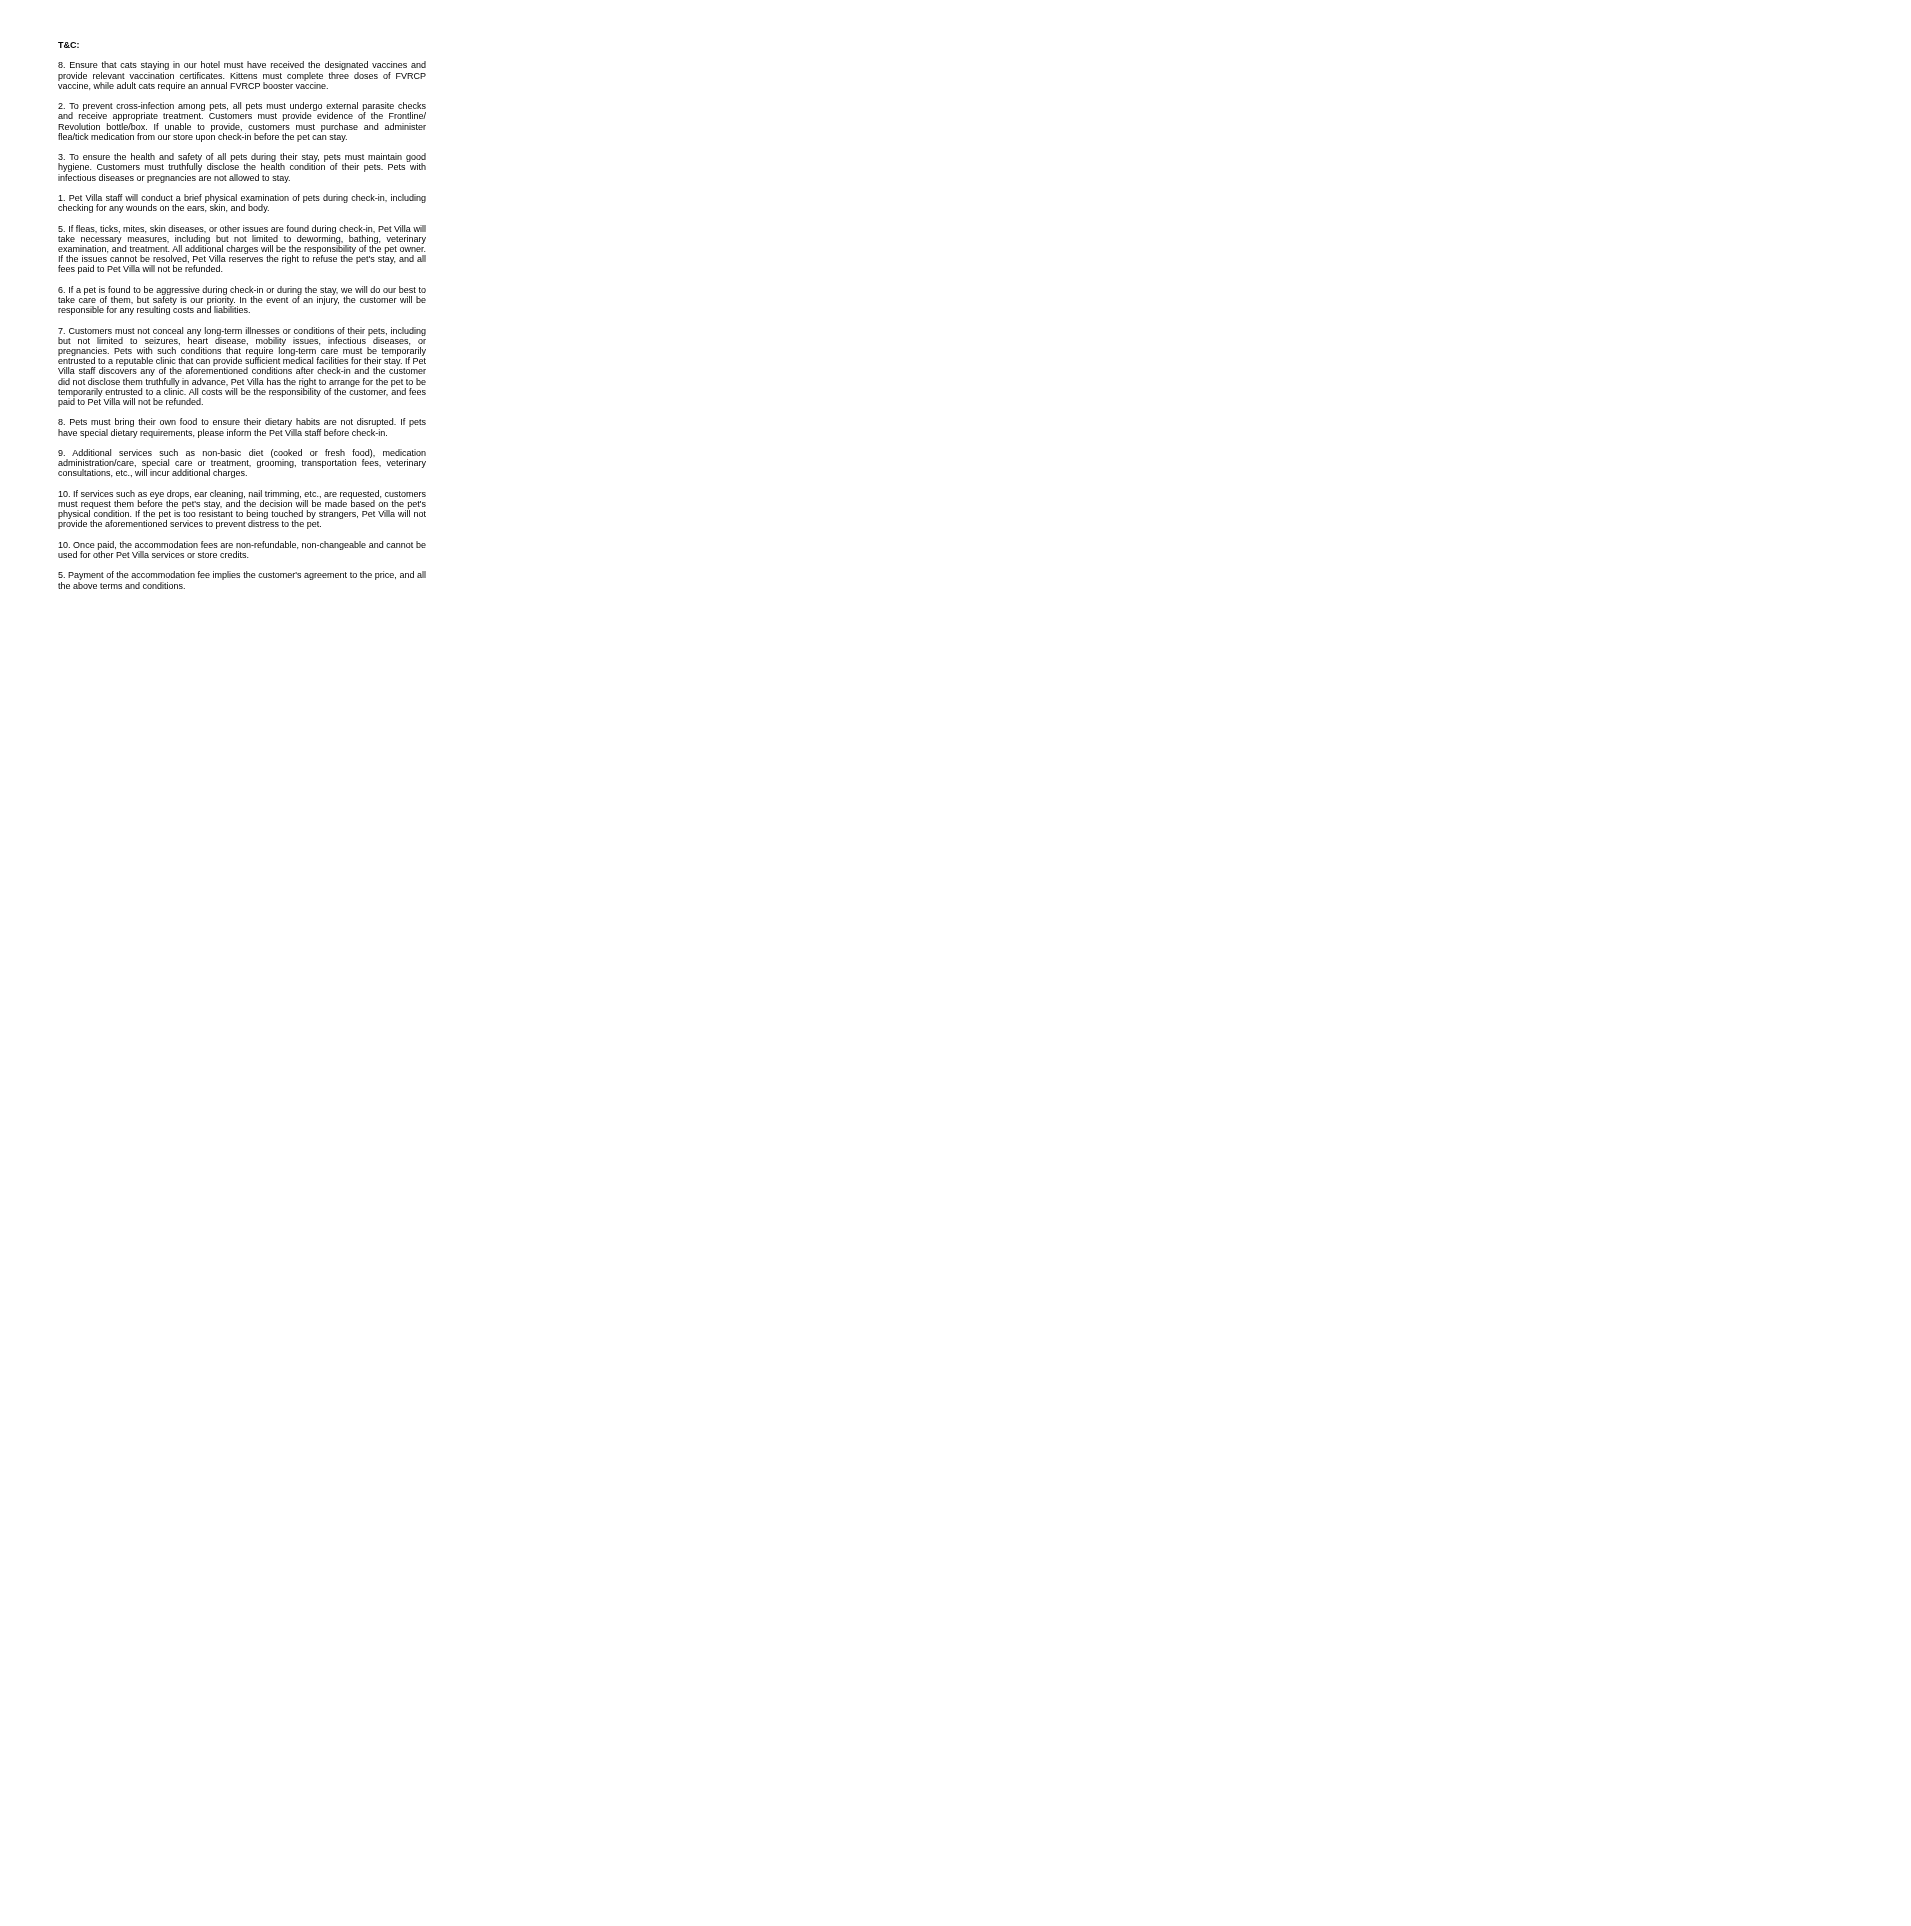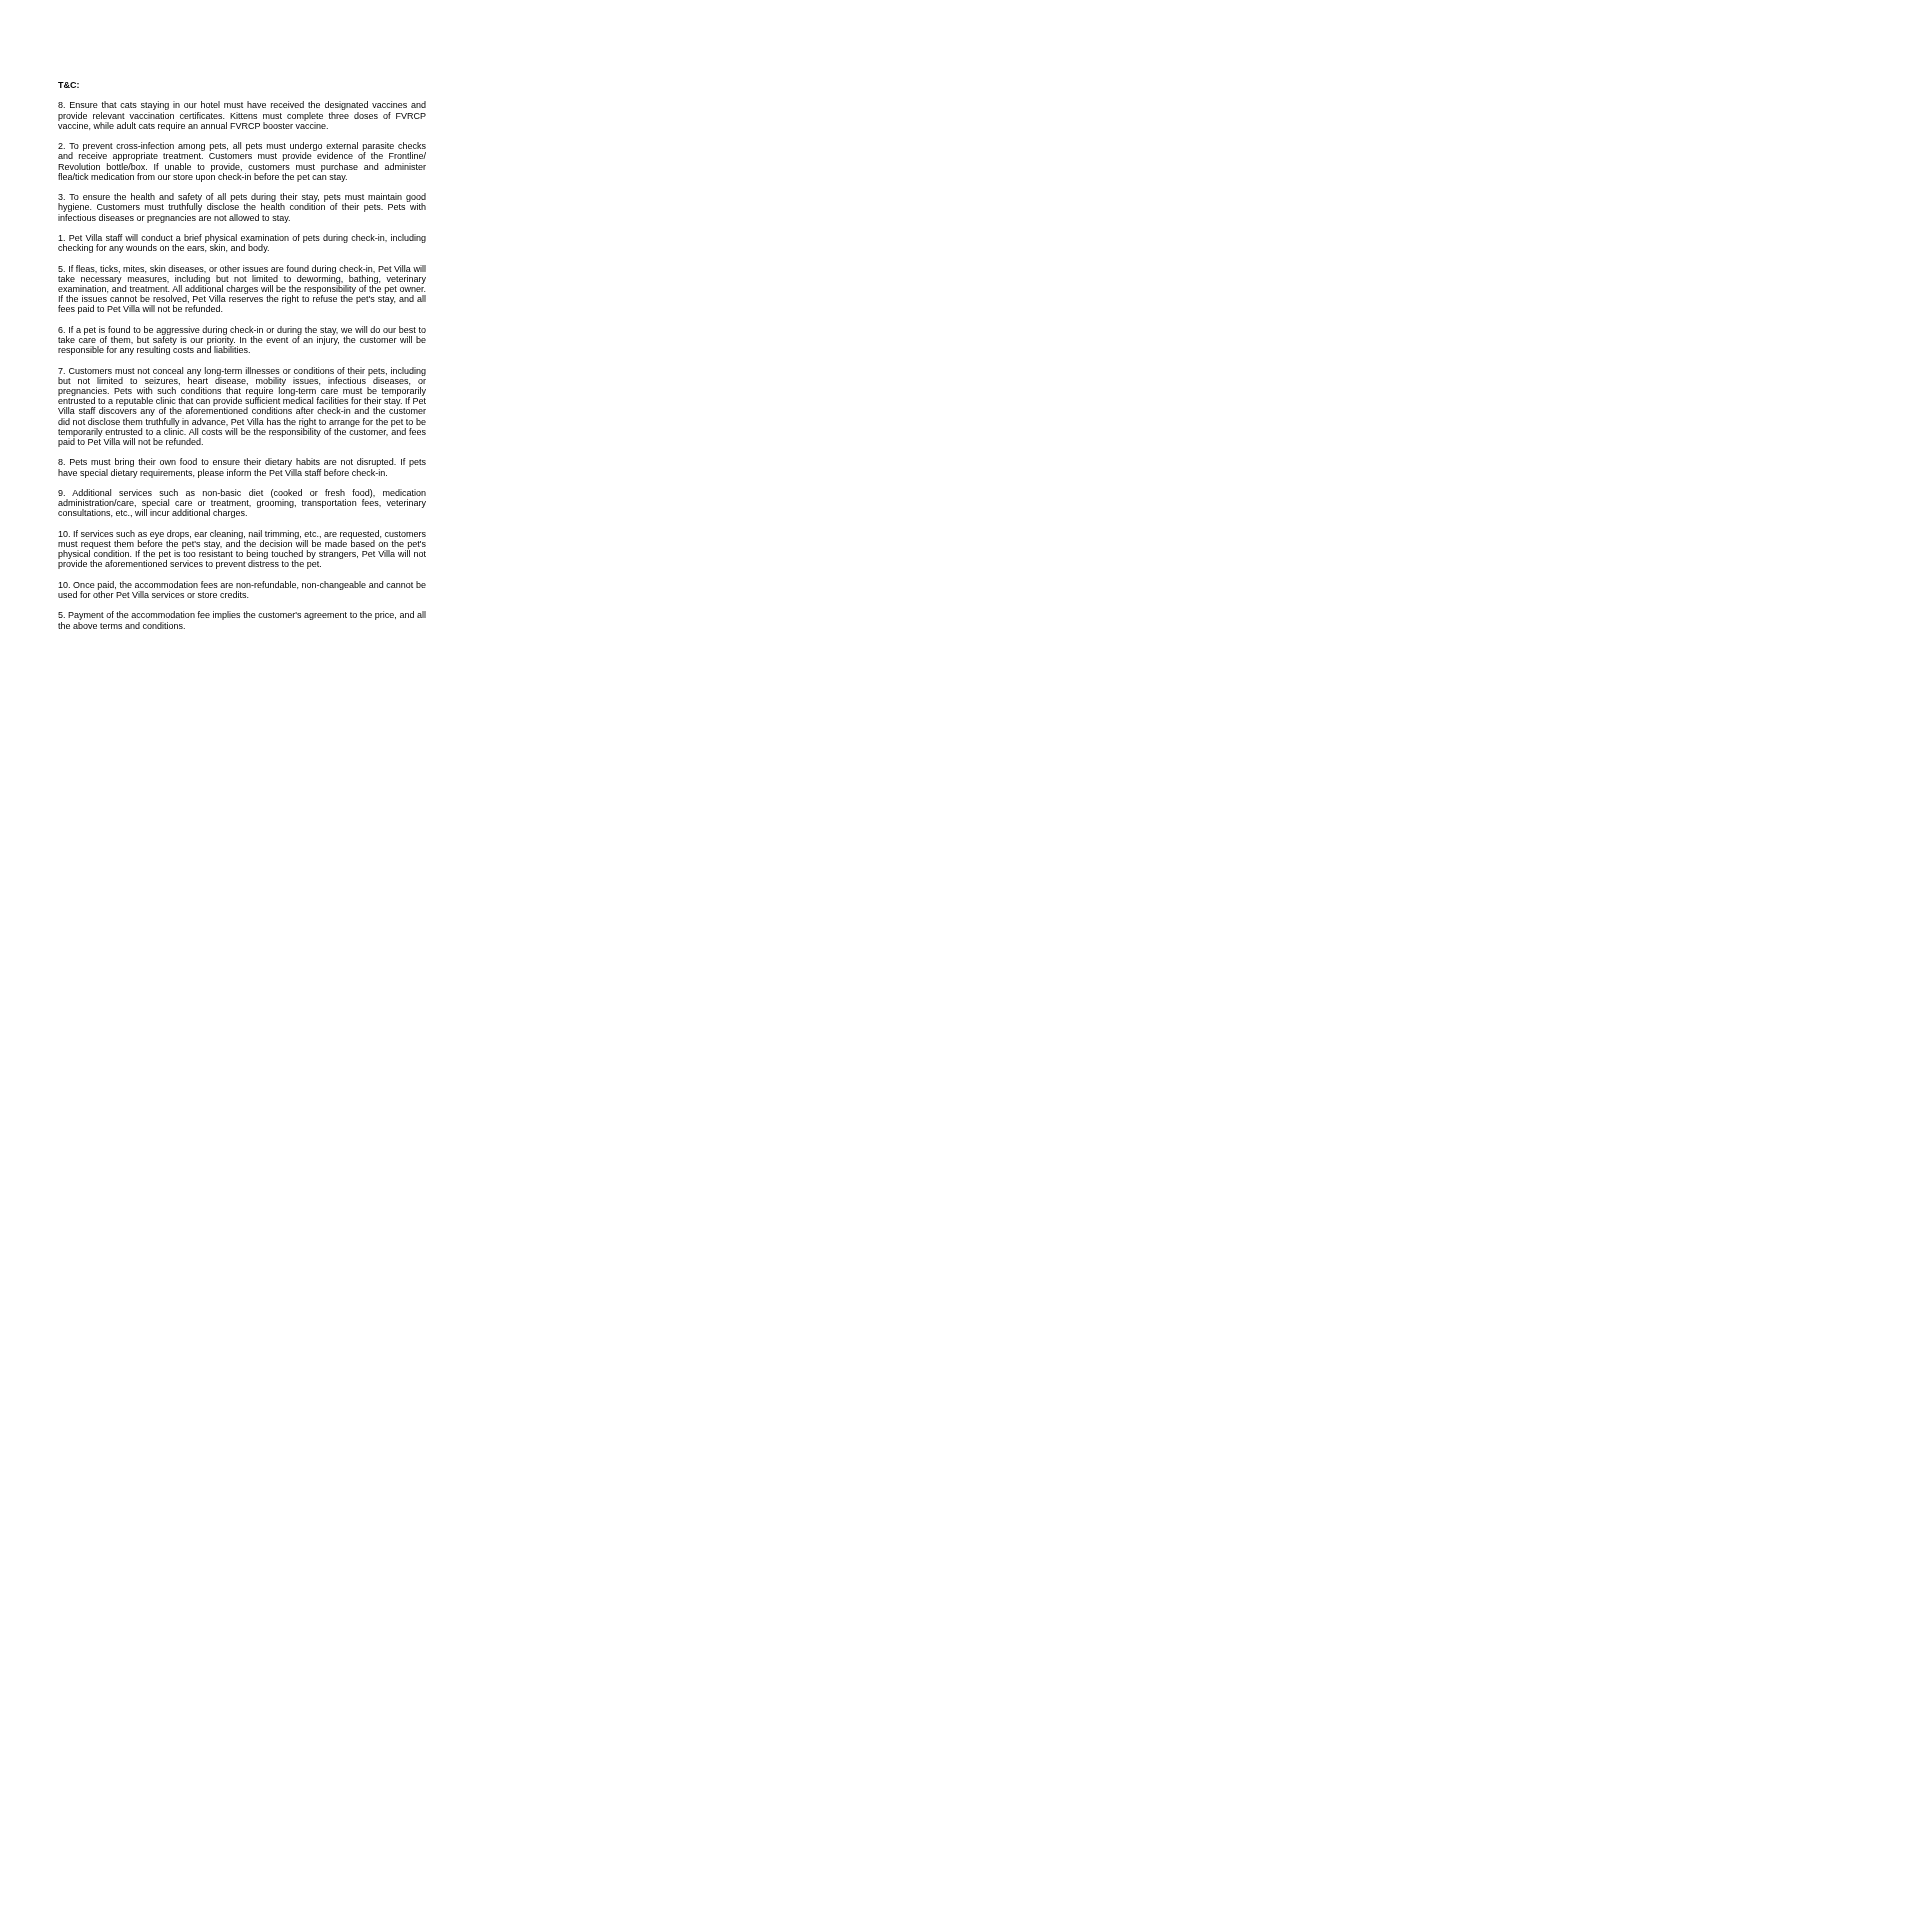--- a/index.html
+++ b/index.html
@@ -7,21 +7,21 @@
     padding: 0;
     background: #ffffff;
   }
   body {
     width: 478px;
   }
   .page {
     box-sizing: border-box;
     width: 478px;
     min-height: 676px;
-    padding: 80px 52px 46px 58px;
+    padding: 40px 52px 46px 58px;
     background: #ffffff;
     color: #000000;
     font-family: "Liberation Sans", sans-serif;
     font-size: 9px;
     line-height: 10.2px;
     -webkit-font-smoothing: antialiased;
   }
   .doc-heading {
     font-weight: bold;
     margin: 0;

